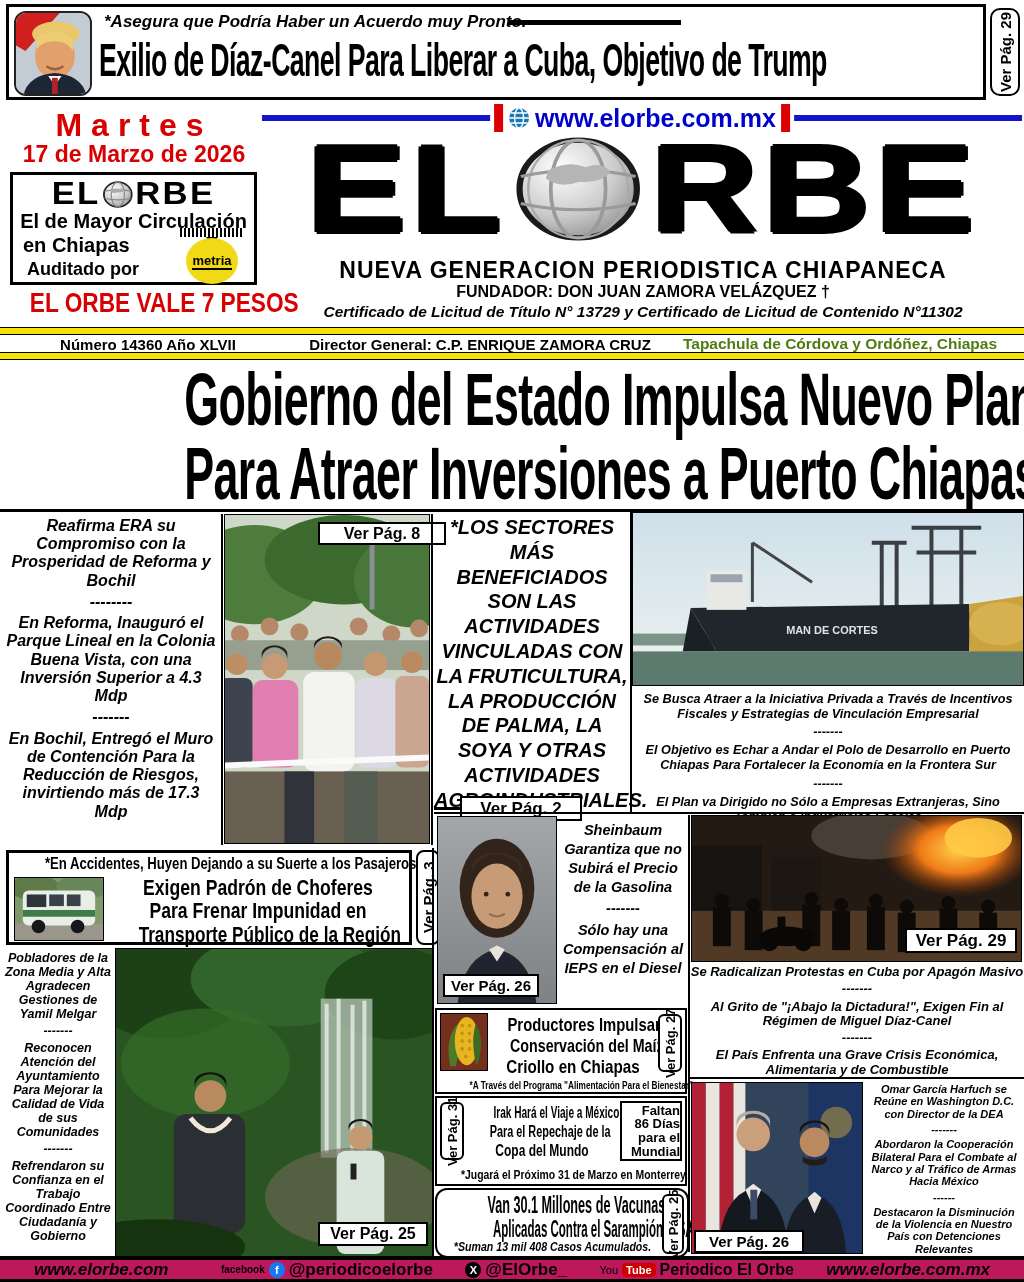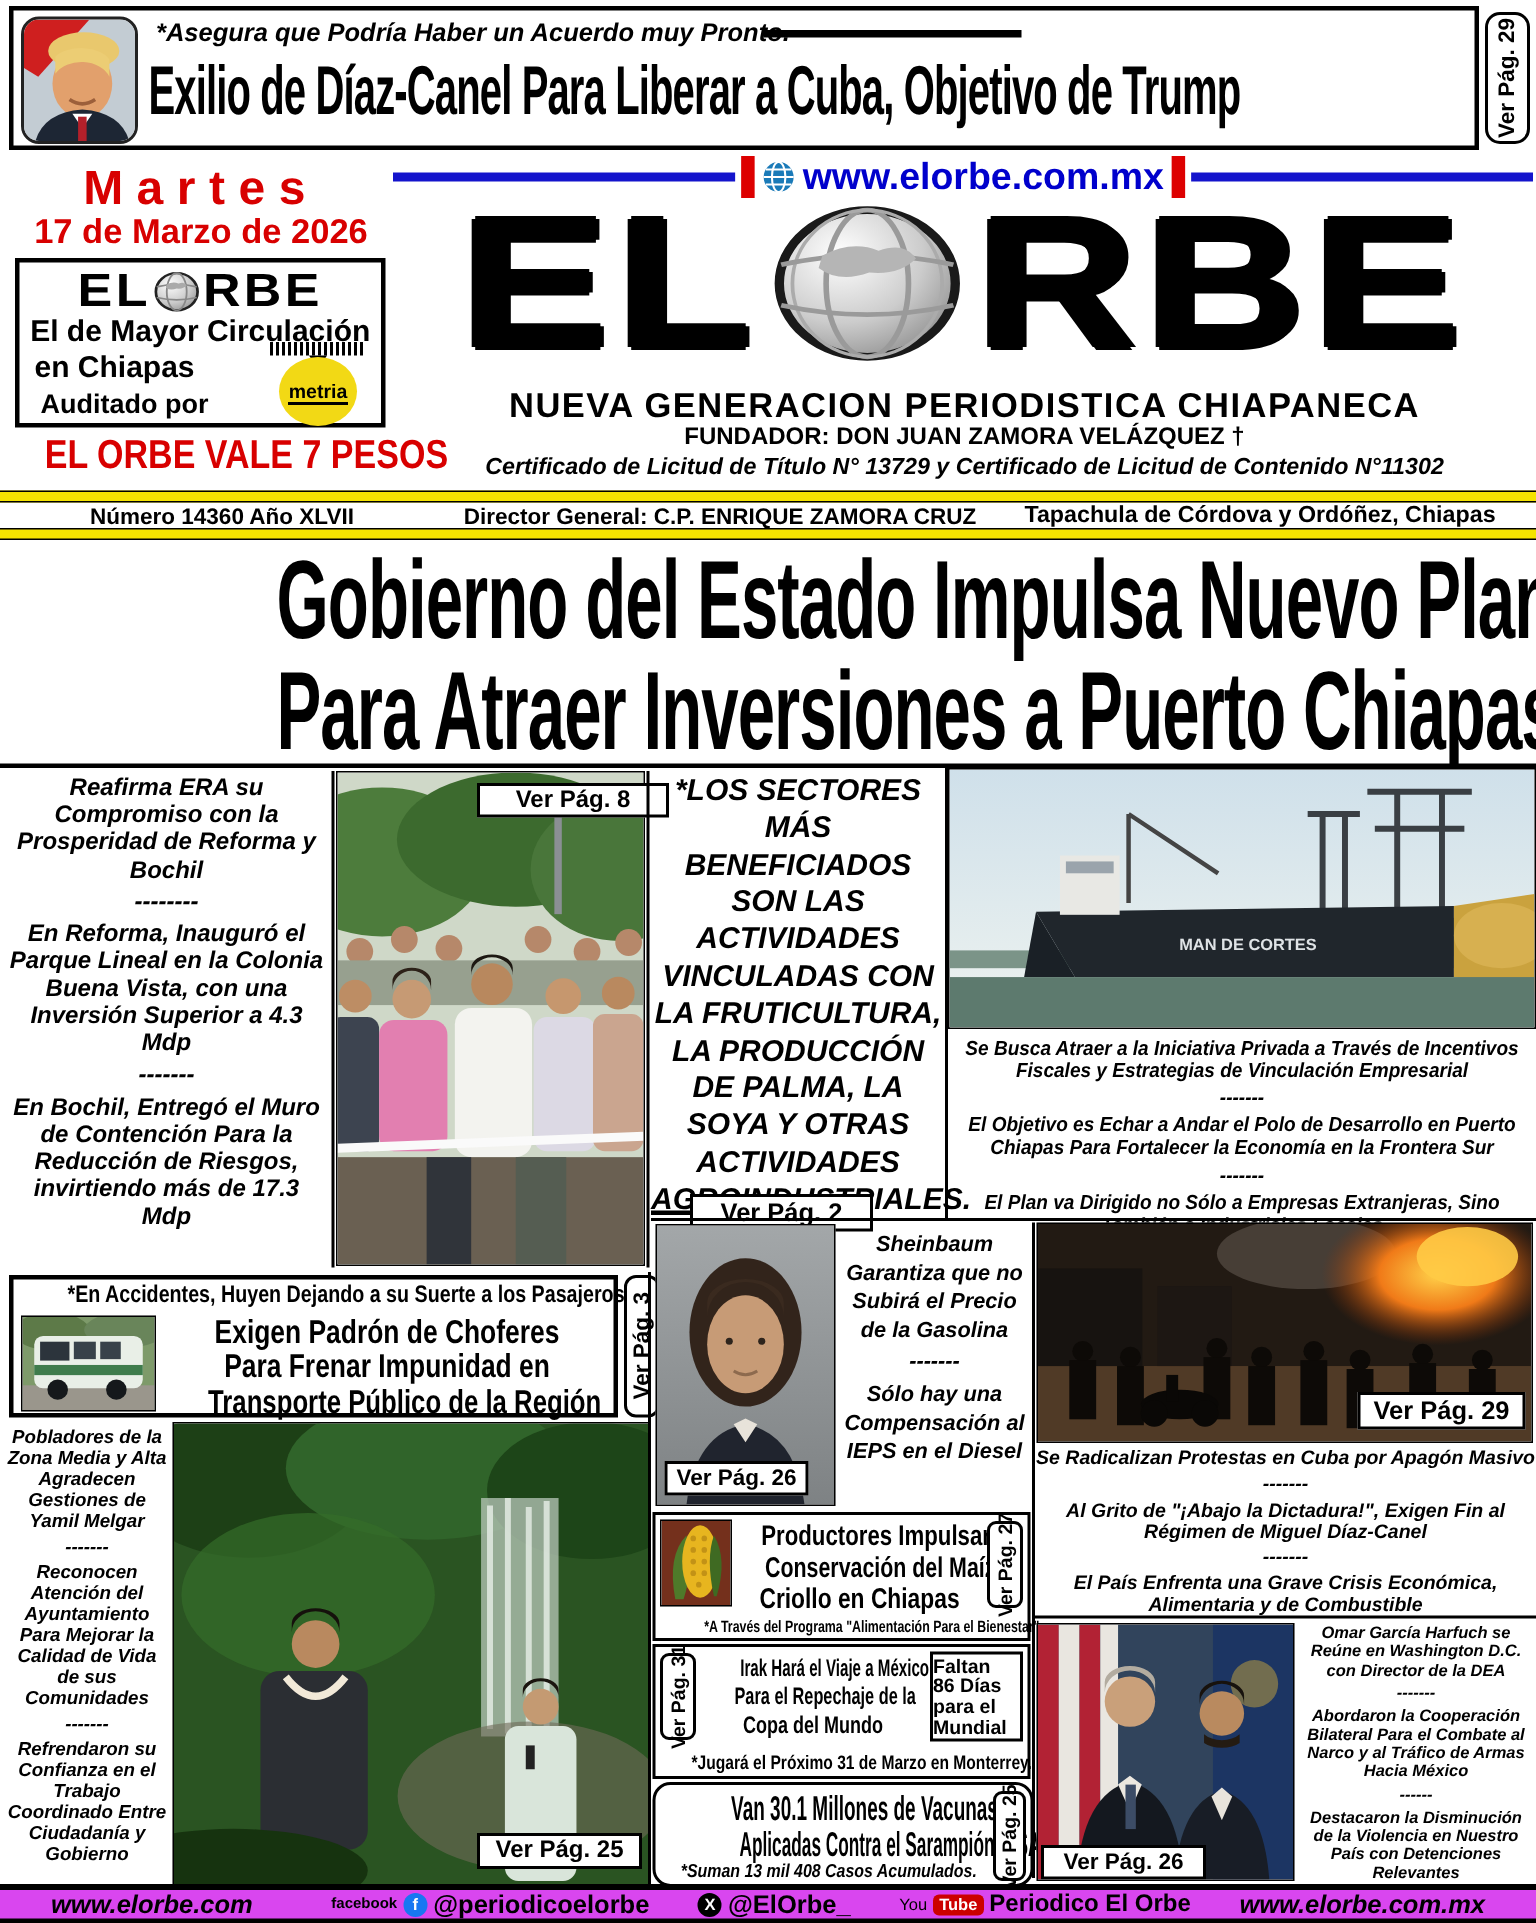--- a/index.html
+++ b/index.html
@@ -9,21 +9,21 @@
   .rule { position:absolute; background:#000; }
   .photo { position:absolute; border:1px solid #000; overflow:hidden; background:#ddd; }
   .photo svg { display:block; width:100%; height:100%; }
   .vp { position:absolute; border:2px solid #000; background:#fff; display:flex;
         align-items:center; justify-content:center; font-weight:bold; white-space:nowrap; }
   .vert { writing-mode:vertical-rl; transform:rotate(180deg); }
   .deck { position:absolute; font-style:italic; font-weight:bold; text-align:center; }
   .deck p { margin:0 0 3px 0; }
   .cond { display:block; white-space:nowrap; transform:scaleX(var(--sx,1)); transform-origin:center; text-align:center; }
   .red { color:#d80000; }
-  .blue { color:#000000; }
+  .blue { color:#4d7c0f; }
   .hline { position:absolute; left:0; width:1024px; text-align:center; font-weight:bold;
            font-size:70px; line-height:1.04; white-space:nowrap; letter-spacing:-1px;
            transform:scale(0.64,1.06); transform-origin:center; }
   
   #banner { position:absolute; left:6px; top:4px; width:980px; height:96px; border:3px solid #000; background:#fff; }
   #banner-kicker { position:absolute; left:95px; top:5px; font-size:17px; font-weight:bold; font-style:italic; white-space:nowrap; }
   #banner-headline { position:absolute; left:90px; top:26px; font-size:46px; font-weight:bold; white-space:nowrap;
                      transform:scaleX(0.58); transform-origin:left center; letter-spacing:-1px; }
   #trump-photo { left:5px; top:4px; width:78px; height:85px; border:2px solid #222; border-radius:12px; }
   
@@ -79,28 +79,28 @@
   
   #transport { position:absolute; left:6px; top:850px; width:406px; height:95px; border:3px solid #000; background:#fff; }
   #transport-kicker { position:absolute; left:0; top:2px; width:100%; font-weight:bold; font-size:16px; --sx:.82; }
   #transport-headline { position:absolute; left:96px; top:23px; width:306px; font-weight:bold; font-size:22px; line-height:1.06; }
   
   .nbox { position:absolute; border:2.5px solid #000; background:#fff; }
   #maiz-headline { position:absolute; left:52px; top:5px; width:168px; font-weight:bold; font-size:19px; line-height:1.1; }
   #maiz-foot { position:absolute; left:2px; bottom:1px; width:244px; font-weight:bold; font-size:11px; --sx:.75; }
   #irak-headline { position:absolute; left:28px; top:6px; width:154px; font-weight:bold; font-size:16px; line-height:1.18; }
   #countdown { position:absolute; right:3px; top:3px; width:62px; height:60px; border:2px solid #000;
-               display:flex; flex-direction:column; align-items:flex-start; justify-content:center;
+               display:flex; flex-direction:column; align-items:flex-end; justify-content:center;
                font-weight:bold; font-size:13px; line-height:1.05; }
   #irak-foot { position:absolute; left:2px; bottom:2px; width:220px; font-weight:bold; font-size:13px; --sx:.8; }
   #vacunas { border-radius:12px; }
   #vac-headline { position:absolute; left:0; top:3px; width:224px; font-weight:bold; font-size:23px; line-height:1.05; }
   #vac-foot { position:absolute; left:0; bottom:2px; width:224px; font-weight:bold; font-style:italic; font-size:12.5px; --sx:.85; }
   
-  #footer { position:absolute; left:0; top:1256px; width:1024px; height:26px; background:#d946ef;
+  #footer { position:absolute; left:0; top:1256px; width:1024px; height:26px; background:#be185d;
             border-top:4px solid #000; border-bottom:3px solid #000; display:flex; align-items:center;
             justify-content:space-between; padding:0 34px; }
   .fitem { display:flex; align-items:center; gap:4px; font-weight:bold; font-size:17px; white-space:nowrap; }
   .furl { font-style:italic; }
   .circ-ic { width:16px; height:16px; border-radius:50%; color:#fff; font-size:11px; font-weight:bold;
              display:flex; align-items:center; justify-content:center; }
   #fb-ic { background:#1877f2; }
   #x-ic { background:#000; }
   #yt-you { font-size:11px; font-weight:normal; }
   #yt-tube { background:#cc0000; color:#fff; font-size:11px; font-weight:bold; border-radius:4px; padding:1px 4px; }

